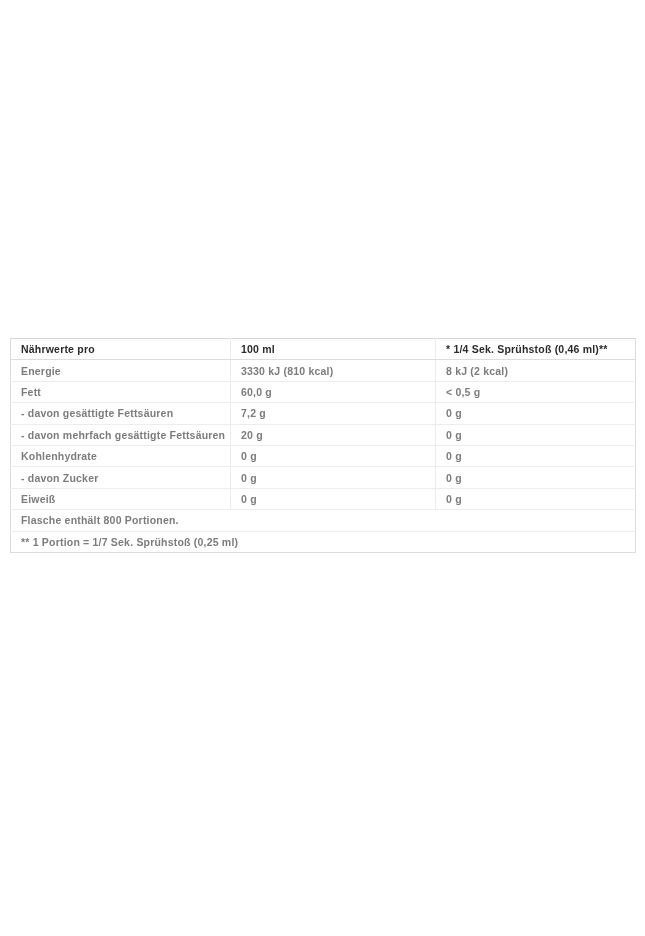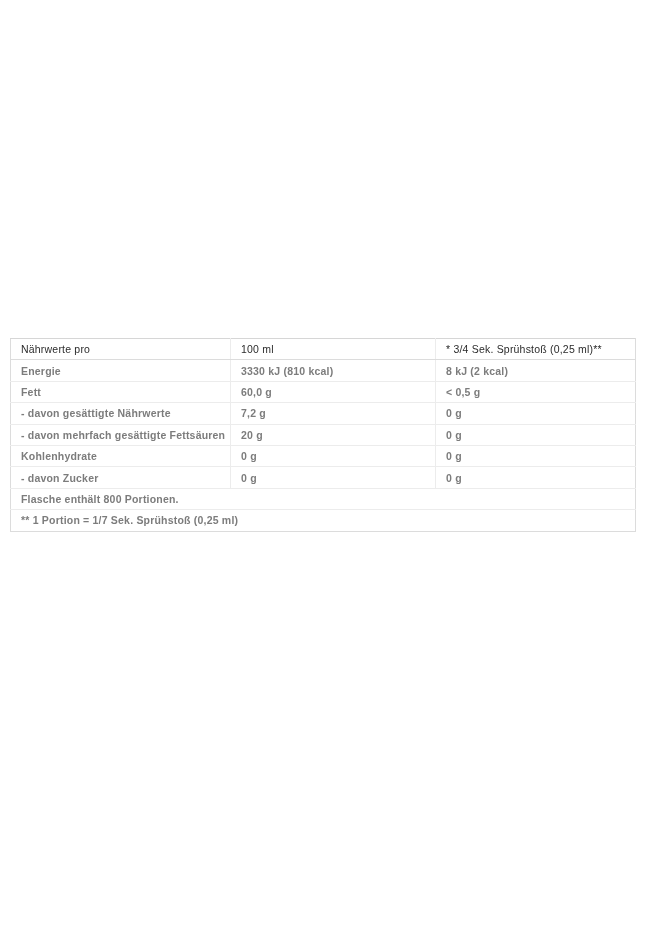--- a/index.html
+++ b/index.html
@@ -38,21 +38,21 @@
     height: 20.4px;
     padding: 0 8px 0 10px;
     text-align: left;
     vertical-align: middle;
     font-weight: 700;
     white-space: nowrap;
     overflow: hidden;
   }
   table.nutrition thead th {
     color: #2b2b2b;
-    font-weight: 400;
+    font-weight: 700;
     border-top: 1px solid #d6d6d6;
   }
   table.nutrition td.note-cell {
     color: #7c7c7c;
   }
   
   table.nutrition tr > *:first-child { border-left: 1px solid #dcdcdc; }
   table.nutrition tr > *:last-child  { border-right: 1px solid #dcdcdc; }
   table.nutrition tr:last-child > *  { border-bottom: 1px solid #dcdcdc; }
 </style>
@@ -63,55 +63,60 @@
   <table class="nutrition">
     <colgroup>
       <col class="c1">
       <col class="c2">
       <col class="c3">
     </colgroup>
     <thead>
       <tr>
         <th>Nährwerte pro</th>
         <th>100 ml</th>
-        <th>* 3/4 Sek. Sprühstoß (0,25 ml)**</th>
+        <th>* 1/4 Sek. Sprühstoß (0,46 ml)**</th>
       </tr>
     </thead>
     <tbody>
       <tr>
         <td>Energie</td>
         <td>3330 kJ (810 kcal)</td>
         <td>8 kJ (2 kcal)</td>
       </tr>
       <tr>
         <td>Fett</td>
         <td>60,0 g</td>
         <td>&lt; 0,5 g</td>
       </tr>
       <tr>
-        <td>- davon gesättigte Nährwerte</td>
+        <td>- davon gesättigte Fettsäuren</td>
         <td>7,2 g</td>
         <td>0 g</td>
       </tr>
       <tr>
         <td>- davon mehrfach gesättigte Fettsäuren</td>
         <td>20 g</td>
         <td>0 g</td>
       </tr>
       <tr>
         <td>Kohlenhydrate</td>
         <td>0 g</td>
         <td>0 g</td>
       </tr>
       <tr>
         <td>- davon Zucker</td>
         <td>0 g</td>
         <td>0 g</td>
       </tr>
       <tr>
+        <td>Eiweiß</td>
+        <td>0 g</td>
+        <td>0 g</td>
+      </tr>
+      <tr>
         <td class="note-cell" colspan="3">Flasche enthält 800 Portionen.</td>
       </tr>
       <tr>
         <td class="note-cell" colspan="3">** 1 Portion = 1/7 Sek. Sprühstoß (0,25 ml)</td>
       </tr>
     </tbody>
   </table>
 </div>
 
 </body></html>

